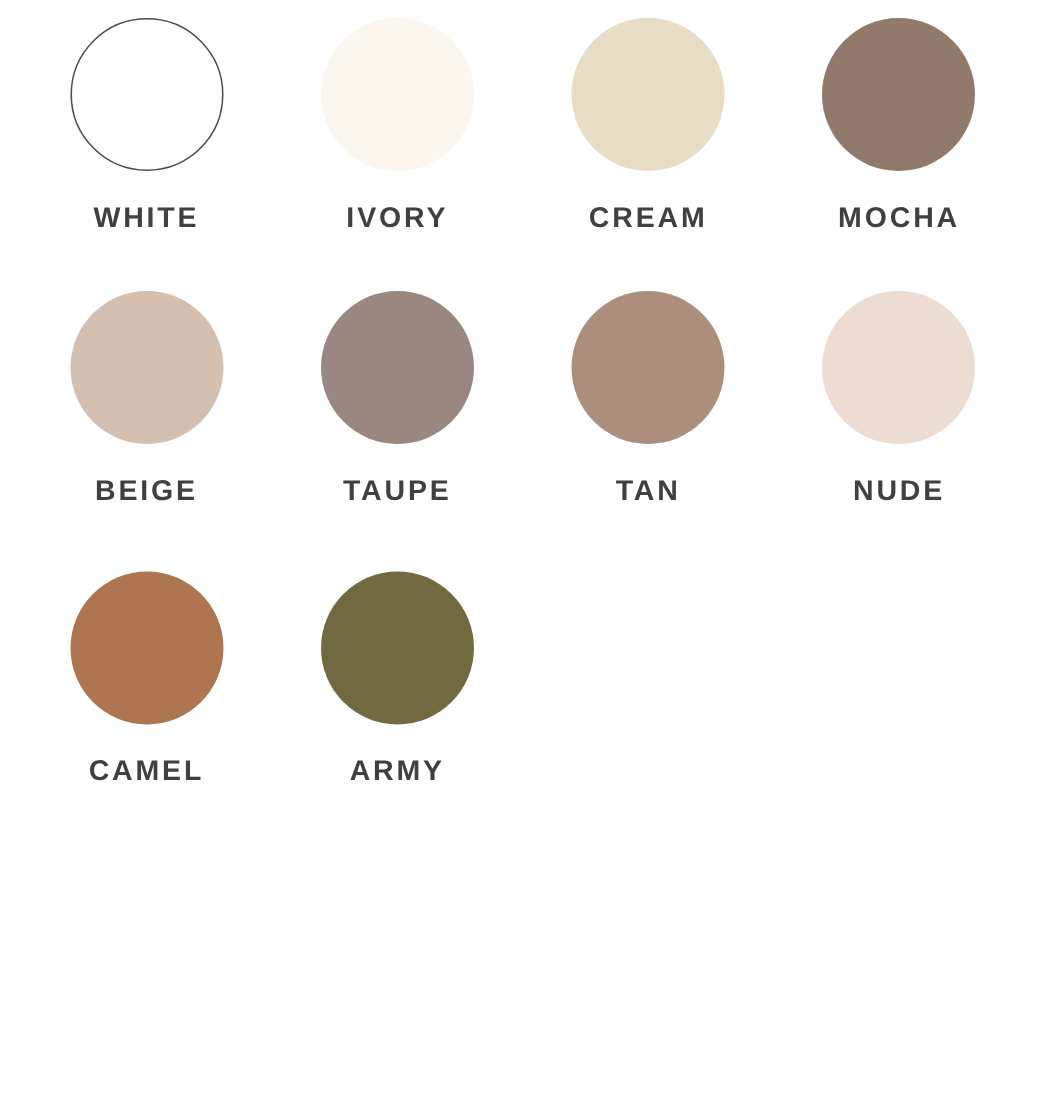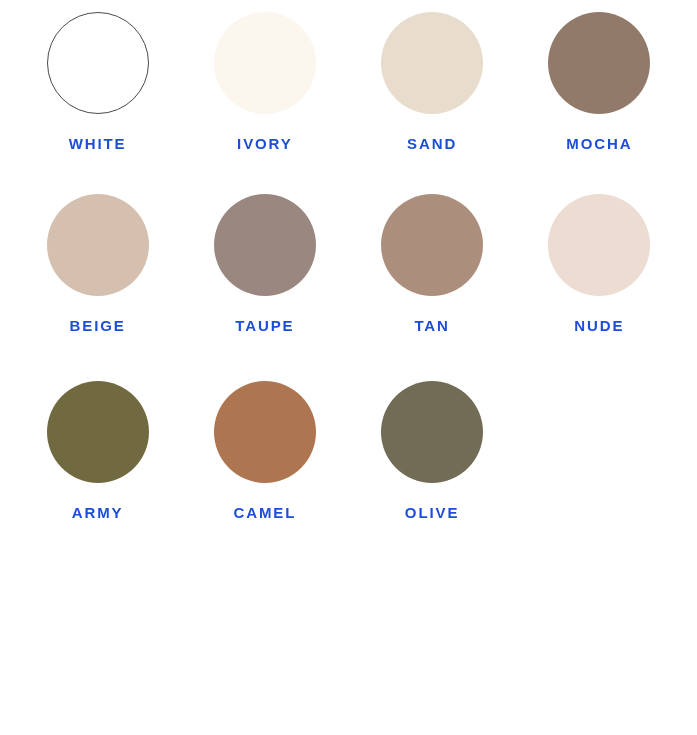--- a/index.html
+++ b/index.html
@@ -40,24 +40,24 @@
     box-sizing: border-box;
     margin-top: 6px;
   }
 
   .swatch-disc.outlined {
     border: 1px solid #4a4a4a;
   }
 
   .swatch-label {
     margin-top: 21px;
-    font-size: 15px;
+    font-size: 19px;
     font-weight: 700;
     letter-spacing: 1.9px;
-    color: #1d4ed8;
+    color: #404040;
     text-transform: uppercase;
     white-space: nowrap;
   }
 
   
   .palette > .swatch:nth-child(n+5):nth-child(-n+8)  .swatch-disc { margin-top: 8px; }
   .palette > .swatch:nth-child(n+9):nth-child(-n+12) .swatch-disc { margin-top: 14px; }
   .palette > .swatch:nth-child(n+13)                 .swatch-disc { margin-top: 13px; }
 </style>
 </head>
@@ -68,25 +68,25 @@
   <div class="swatch">
     <div class="swatch-disc outlined" style="background-color: rgb(255, 255, 255);"></div>
     <div class="swatch-label">WHITE</div>
   </div>
 
   <div class="swatch">
     <div class="swatch-disc" style="background-color: rgb(251, 246, 238);"></div>
     <div class="swatch-label">IVORY</div>
   </div>
 
+  <div class="swatch">
+    <div class="swatch-disc" style="background-color: rgb(232, 220, 196);"></div>
+    <div class="swatch-label">CREAM</div>
+  </div>
 
-  <div class="swatch">
-    <div class="swatch-disc" style="background-color: rgb(232, 220, 205);"></div>
-    <div class="swatch-label">SAND</div>
-  </div>
 
   <div class="swatch">
     <div class="swatch-disc" style="background-color: rgb(146, 122, 107);"></div>
     <div class="swatch-label">MOCHA</div>
   </div>
 
   <div class="swatch">
     <div class="swatch-disc" style="background-color: rgb(213, 191, 174);"></div>
     <div class="swatch-label">BEIGE</div>
   </div>
@@ -100,31 +100,27 @@
     <div class="swatch-disc" style="background-color: rgb(171, 142, 123);"></div>
     <div class="swatch-label">TAN</div>
   </div>
 
   <div class="swatch">
     <div class="swatch-disc" style="background-color: rgb(236, 220, 210);"></div>
     <div class="swatch-label">NUDE</div>
   </div>
 
   <div class="swatch">
-    <div class="swatch-disc" style="background-color: rgb(113, 106, 64);"></div>
-    <div class="swatch-label">ARMY</div>
+    <div class="swatch-disc" style="background-color: rgb(173, 117, 80);"></div>
+    <div class="swatch-label">CAMEL</div>
   </div>
 
   <div class="swatch">
-    <div class="swatch-disc" style="background-color: rgb(173, 117, 80);"></div>
-    <div class="swatch-label">CAMEL</div>
+    <div class="swatch-disc" style="background-color: rgb(113, 106, 64);"></div>
+    <div class="swatch-label">ARMY</div>
   </div>
 
 
 
 
 
-  <div class="swatch">
-    <div class="swatch-disc" style="background-color: rgb(114, 107, 86);"></div>
-    <div class="swatch-label">OLIVE</div>
-  </div>
 
 </div>
 
 </body></html>

